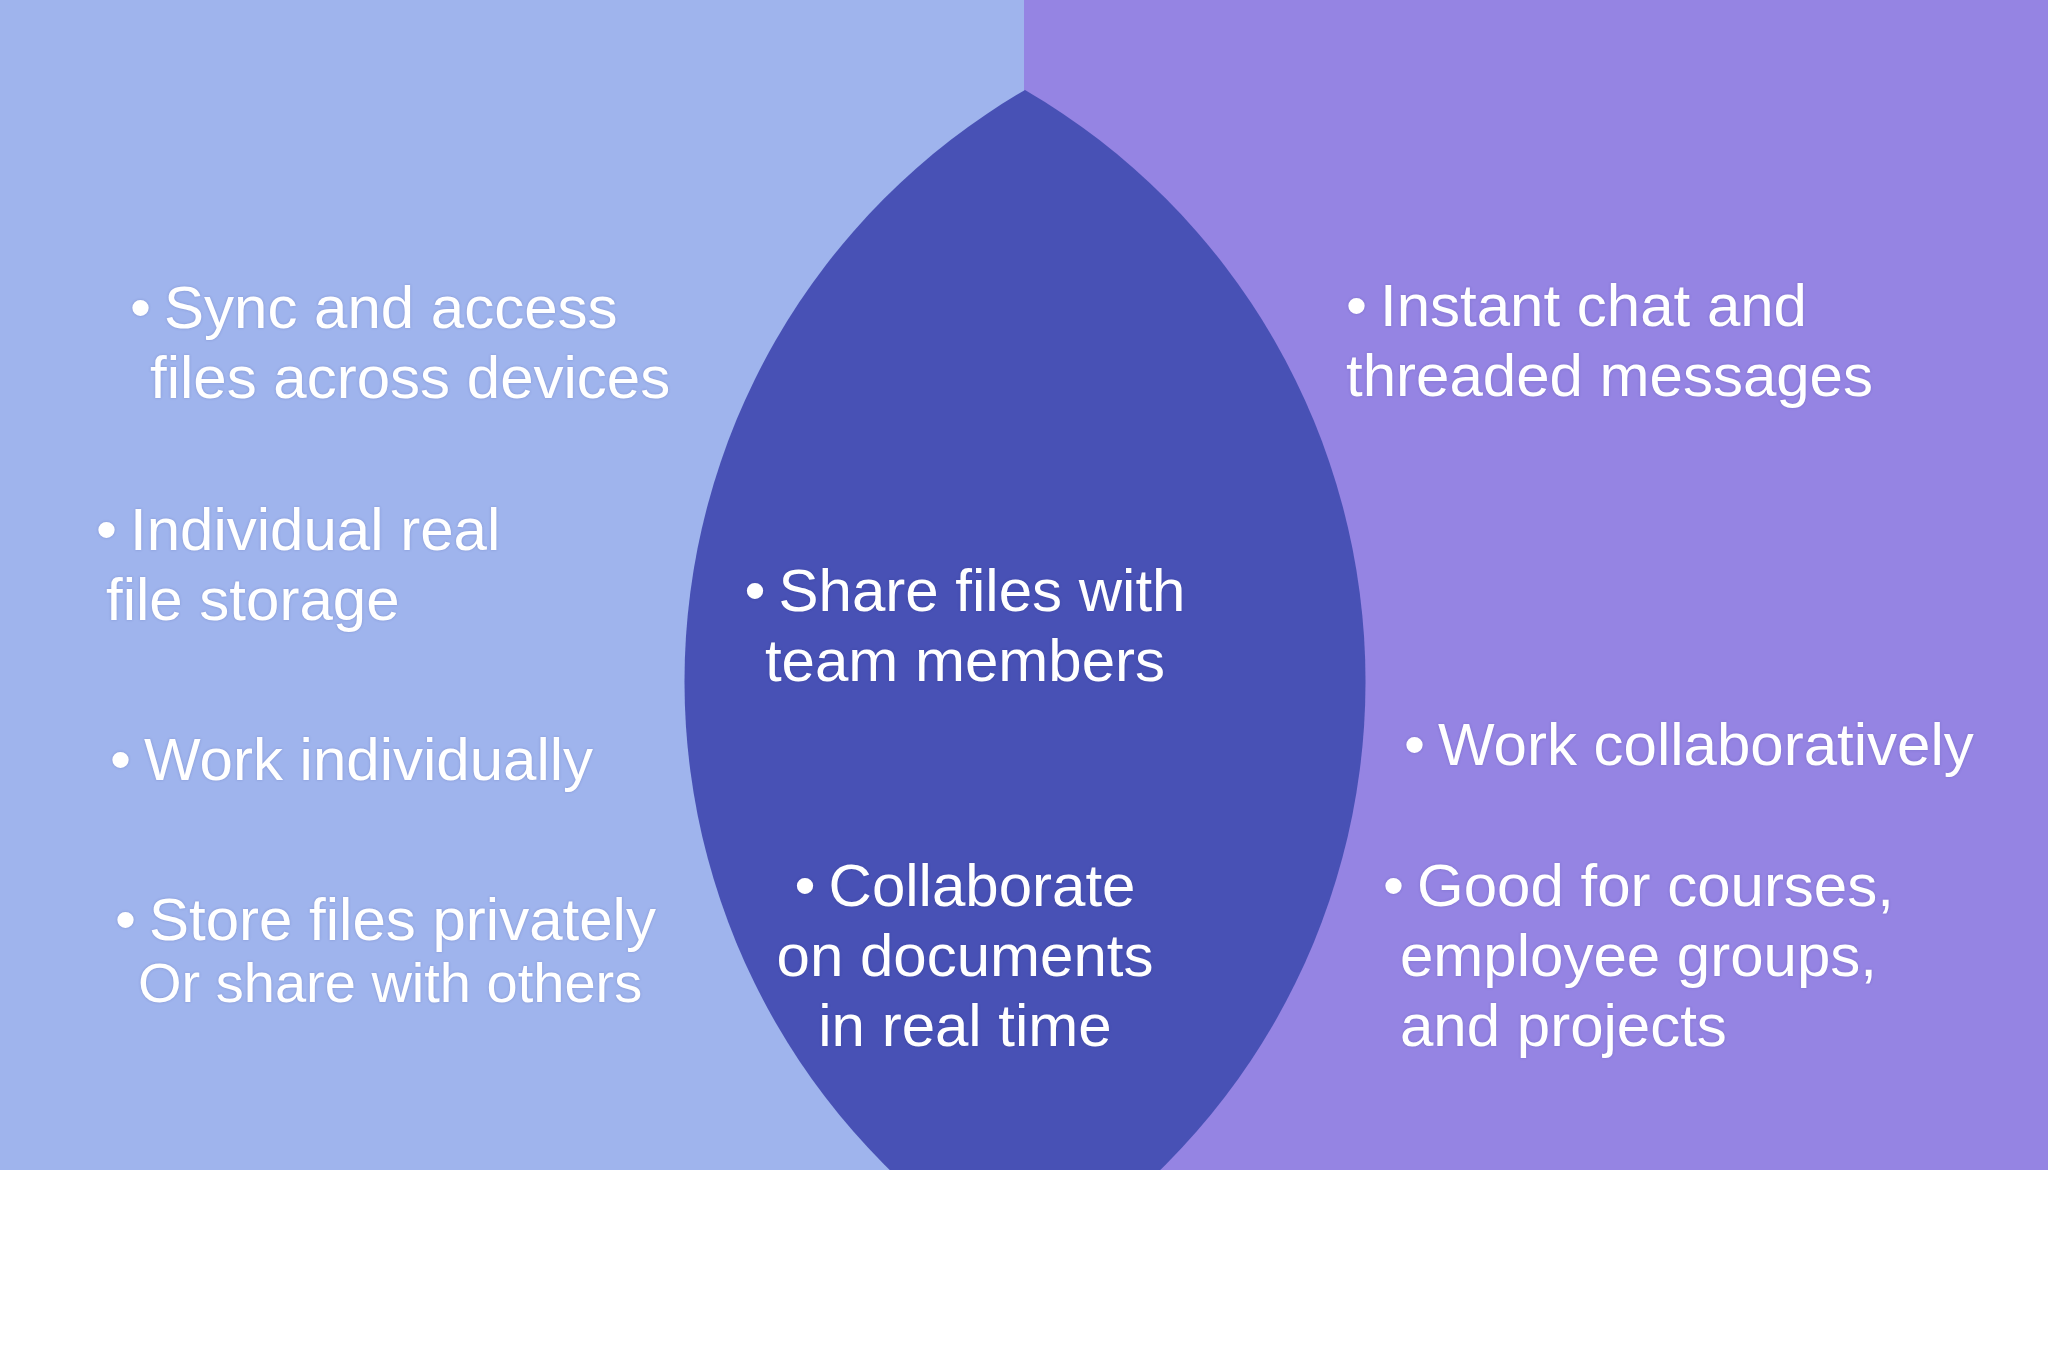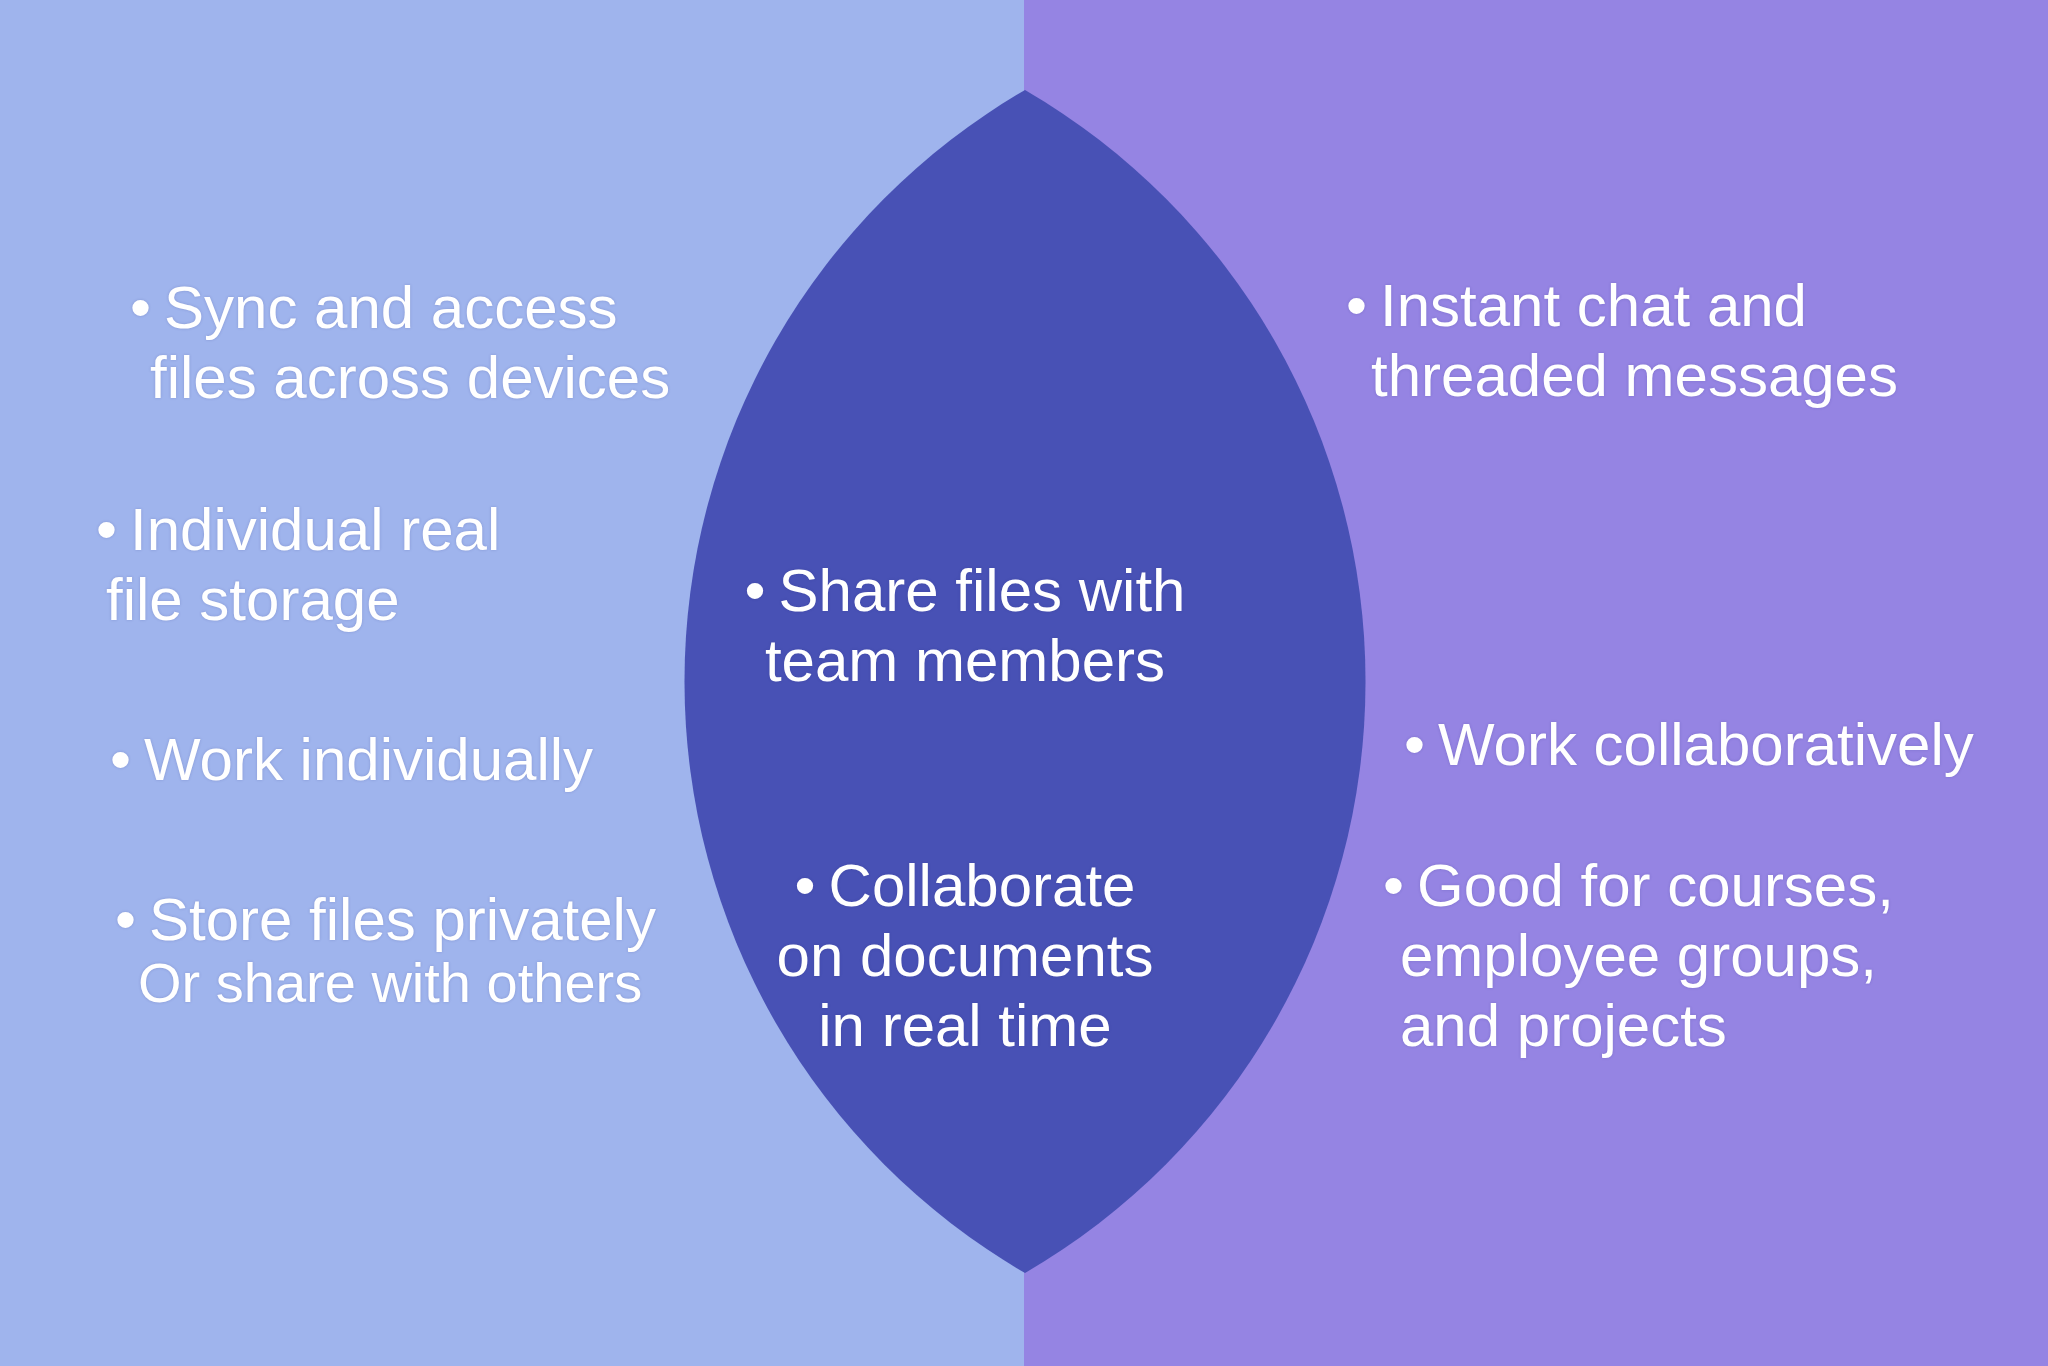--- a/index.html
+++ b/index.html
@@ -1,18 +1,18 @@
 <!DOCTYPE html>
 <html><head>
 <meta charset="utf-8">
 <style>
   html,body{margin:0;padding:0;}
   #stage{
     position:relative;
-    width:2048px;height:1366px;
+    width:2048px;height:1170px;
     overflow:hidden;
     font-family:"Liberation Sans",sans-serif;
   }
   .bg{position:absolute;top:0;height:100%;}
   .bg-left{left:0;width:1024px;}
   .bg-right{left:1024px;width:1024px;}
   .lens-svg{position:absolute;left:0;top:0;display:block;}
   .item{
     position:absolute;
     font-size:60px;
@@ -62,21 +62,21 @@
   </div>
 
   <div class="item item-center" style="left:965px;top:851px;">
     <div class="line"><span class="bullet">•</span><span>Collaborate</span></div>
     <div class="line"><span>on documents</span></div>
     <div class="line"><span>in real time</span></div>
   </div>
 
   <div class="item" style="left:1346px;top:271px;">
     <div class="line"><span class="bullet">•</span><span>Instant chat and</span></div>
-    <div class="line" style="margin-left:25px;"><span>threaded messages</span></div>
+    <div class="line" style=""><span>threaded messages</span></div>
   </div>
 
 
   <div class="item" style="left:1384px;top:710px;margin-left:20px;">
     <div class="line"><span class="bullet">•</span><span>Work collaboratively</span></div>
   </div>
 
   <div class="item" style="left:1383px;top:851px;">
     <div class="line"><span class="bullet">•</span><span>Good for courses,</span></div>
     <div class="line" style="margin-left:17px;"><span>employee groups,</span></div>

